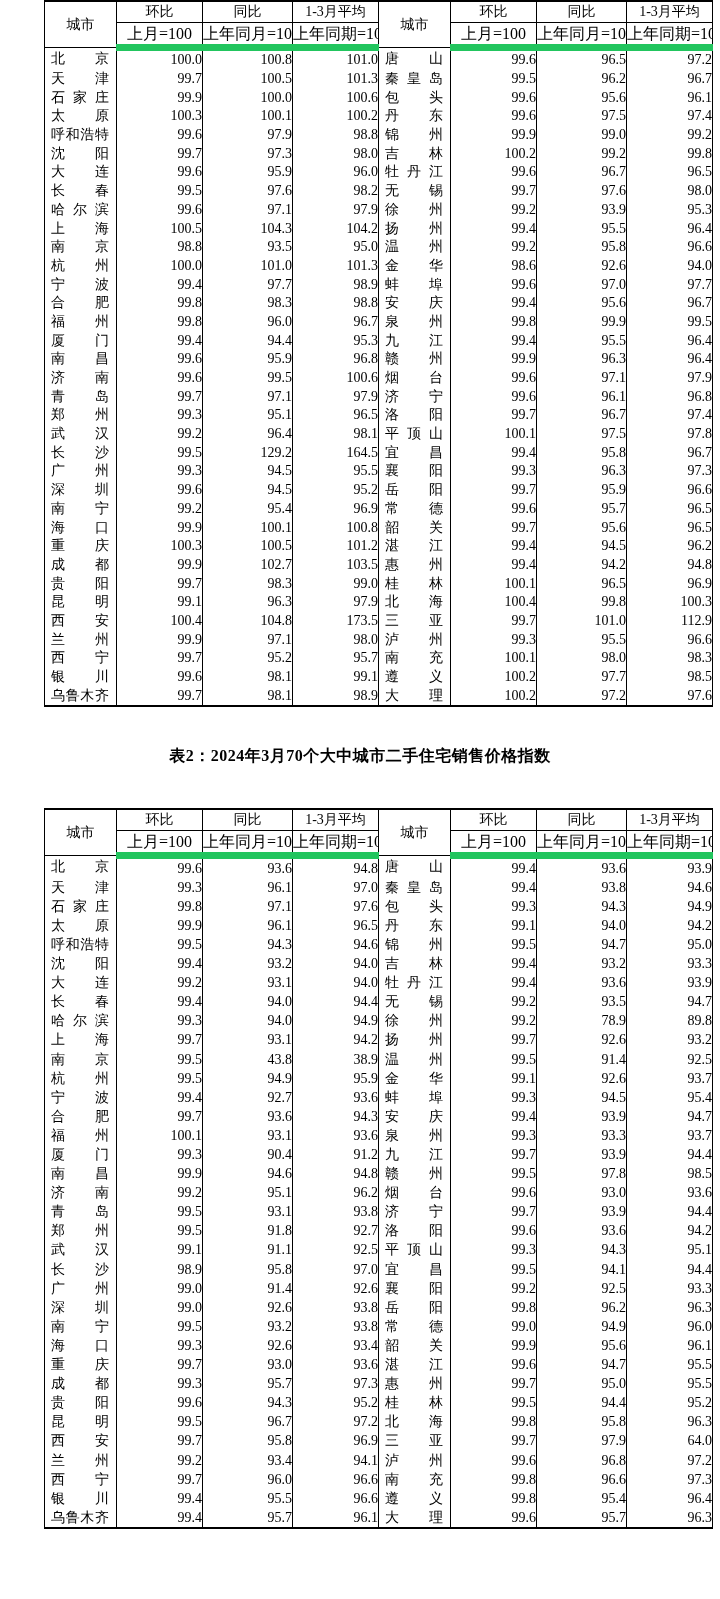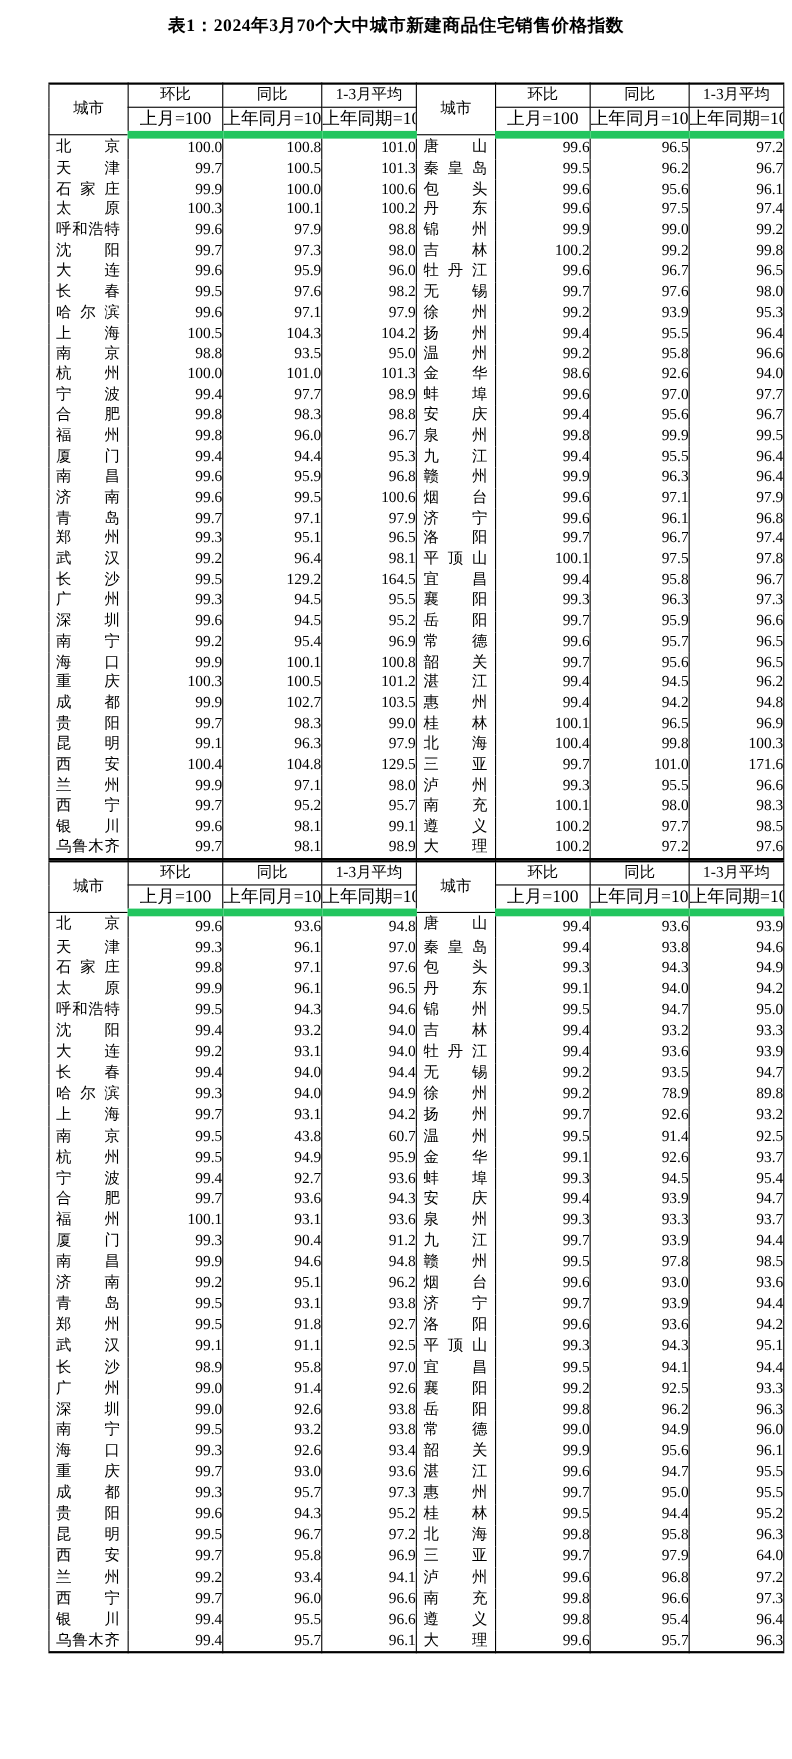--- a/index.html
+++ b/index.html
@@ -60,21 +60,20 @@
     text-align: justify;
     text-align-last: justify;
     padding: 0 7px 0 6px;
     font-size: 14px;
   }
 </style>
 </head>
 <body>
 
 <div class="section sec-1">
-  <div class="tbl-title">表1：2024年3月70个大中城市新建商品住宅销售价格指数</div>
   <table class="price-table">
     <colgroup>
       <col style="width:72px">
         <col style="width:86px">
         <col style="width:90px">
         <col style="width:86px">
       <col style="width:72px">
         <col style="width:86px">
         <col style="width:90px">
         <col style="width:86px">
@@ -519,27 +518,27 @@
           <td class="num">100.4</td>
           <td class="num">99.8</td>
           <td class="num">100.3</td>
         </tr>
         <tr>
           <td class="city">
             <span class="cj">西安</span>
           </td>
           <td class="num">100.4</td>
           <td class="num">104.8</td>
-          <td class="num">129.5</td>
+          <td class="num">173.5</td>
           <td class="city">
             <span class="cj">三亚</span>
           </td>
           <td class="num">99.7</td>
           <td class="num">101.0</td>
-          <td class="num">171.6</td>
+          <td class="num">112.9</td>
         </tr>
         <tr>
           <td class="city">
             <span class="cj">兰州</span>
           </td>
           <td class="num">99.9</td>
           <td class="num">97.1</td>
           <td class="num">98.0</td>
           <td class="city">
             <span class="cj">泸州</span>
@@ -588,20 +587,21 @@
           </td>
           <td class="num">100.2</td>
           <td class="num">97.2</td>
           <td class="num">97.6</td>
         </tr>
       </tbody>
   </table>
 </div>
 
 <div class="section sec-2">
+  <div class="tbl-title">表2：2024年3月70个大中城市二手住宅销售价格指数</div>
   <table class="price-table">
     <colgroup>
       <col style="width:72px">
         <col style="width:86px">
         <col style="width:90px">
         <col style="width:86px">
       <col style="width:72px">
         <col style="width:86px">
         <col style="width:90px">
         <col style="width:86px">
@@ -766,21 +766,21 @@
           <td class="num">99.7</td>
           <td class="num">92.6</td>
           <td class="num">93.2</td>
         </tr>
         <tr>
           <td class="city">
             <span class="cj">南京</span>
           </td>
           <td class="num">99.5</td>
           <td class="num">43.8</td>
-          <td class="num">60.7</td>
+          <td class="num">38.9</td>
           <td class="city">
             <span class="cj">温州</span>
           </td>
           <td class="num">99.5</td>
           <td class="num">91.4</td>
           <td class="num">92.5</td>
         </tr>
         <tr>
           <td class="city">
             <span class="cj">杭州</span>

